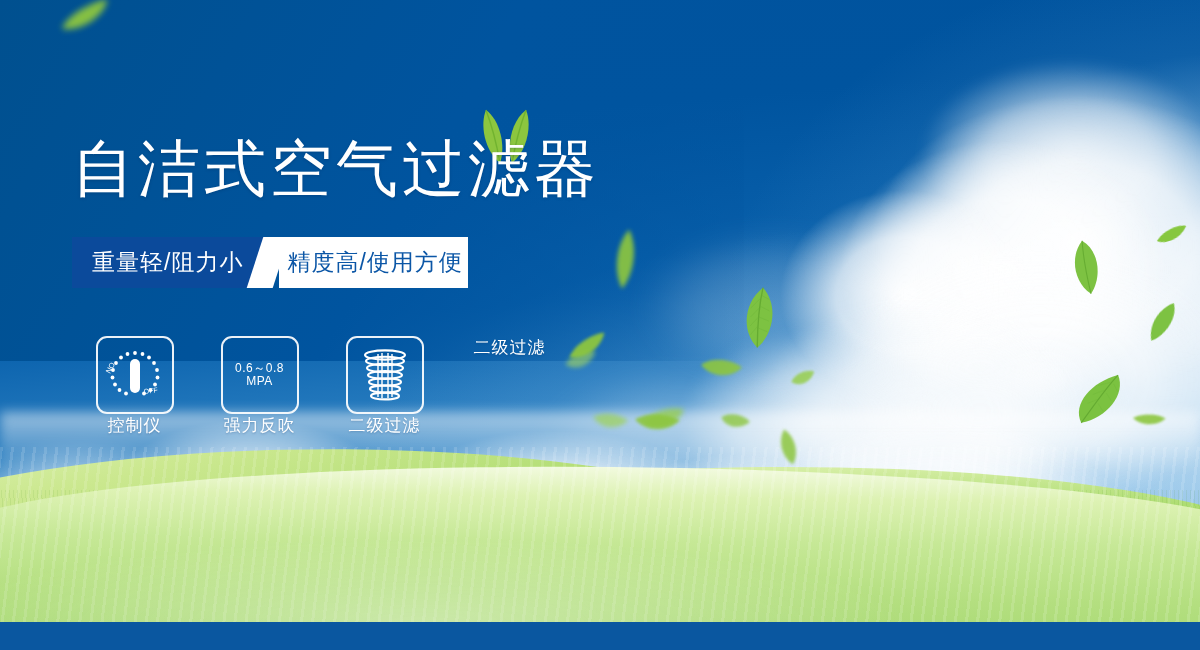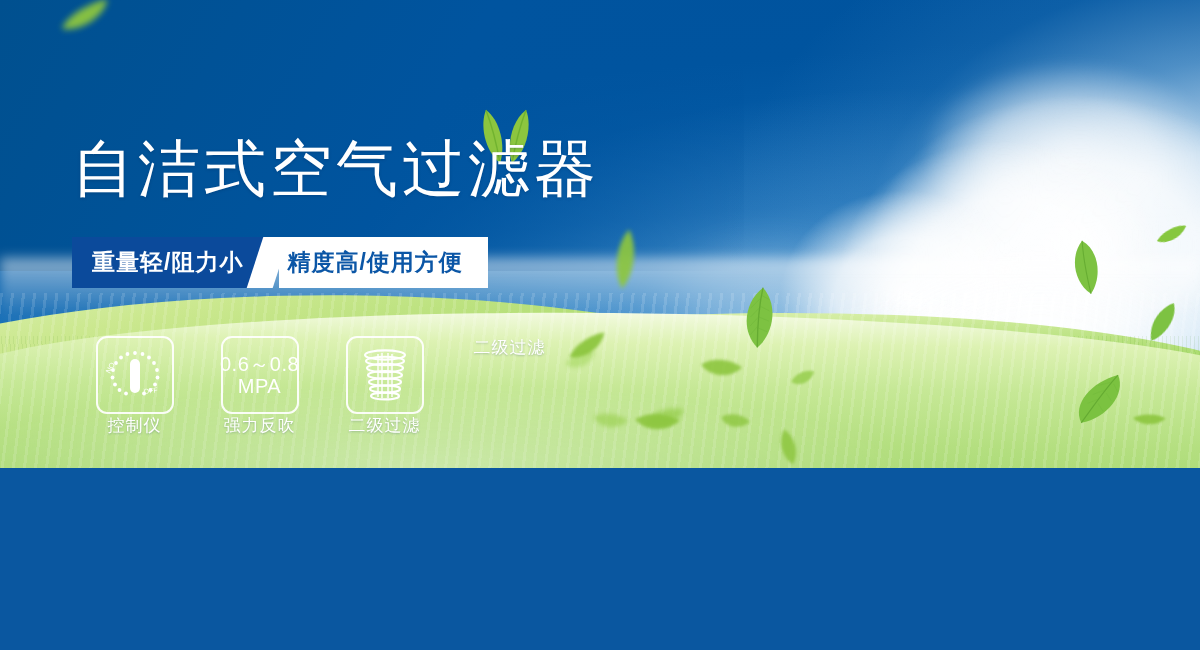--- a/index.html
+++ b/index.html
@@ -4,21 +4,21 @@
 <style>
   * { margin:0; padding:0; box-sizing:border-box; }
   html, body { width:1200px; height:650px; overflow:hidden; }
   body {
     font-family: "Liberation Sans", "DejaVu Sans", sans-serif;
     background:#0A57A0;
   }
 
   .banner {
     position:relative;
-    width:1200px; height:468px;
+    width:1200px; height:622px;
     overflow:hidden;
     background:#a16207;
   }
 
   
   .sky {
     position:absolute; inset:0;
     background:
       radial-gradient(ellipse 900px 620px at 105% 52%,
           rgba(255,255,255,0.95) 0%,
@@ -128,39 +128,39 @@
     letter-spacing:4px;
     font-weight:400;
     text-shadow:0 1px 3px rgba(0,30,70,0.25);
     white-space:nowrap;
   }
 
   .sprout { position:absolute; left:470px; top:108px; width:70px; height:56px; }
 
   .subbar {
     position:absolute; left:72px; top:237px;
-    height:51px; display:flex; align-items:stretch;font-weight:bold;
+    height:51px; display:flex; align-items:stretch;
   }
   .subbar-left {
     background:#0B4A9B;
     display:flex; align-items:center;
     padding:0 26px 0 20px;
     color:#ffffff;
     font-size:23px; letter-spacing:1px;
     white-space:nowrap;
   }
   .subbar-skew {
     width:26px; margin-left:-14px;
     background:#ffffff;
     transform:skewX(-18deg);
   }
   .subbar-right {
     background:#ffffff;
     display:flex; align-items:center;
-    padding:0 25px 0 8px;
+    padding:0 5px 0 8px;
     color:#0B56A6;
     font-size:23px; letter-spacing:1px;
     white-space:nowrap;
     margin-left:-2px;
   }
 
   .features {
     position:absolute; left:72px; top:336px;
     display:flex; gap:0;
   }
@@ -168,21 +168,21 @@
   .feature-box {
     width:78px; height:78px;
     border:2px solid rgba(255,255,255,0.92);
     border-radius:11px;
     display:flex; flex-direction:column;
     align-items:center; justify-content:center;
     color:#ffffff;
     text-align:center;
   }
   .feature-box .txt {
-    font-size:20px; line-height:1.12; letter-spacing:0.5px; white-space:nowrap;
+    font-size:12px; line-height:1.12; letter-spacing:0.5px; white-space:nowrap;
   }
   .feature-caption {
     color:#ffffff;
     font-size:17px;
     letter-spacing:1px;
     white-space:nowrap;
     text-shadow:0 1px 2px rgba(0,40,90,0.25);
   }
   .feature-box svg { display:block; }
 </style>

